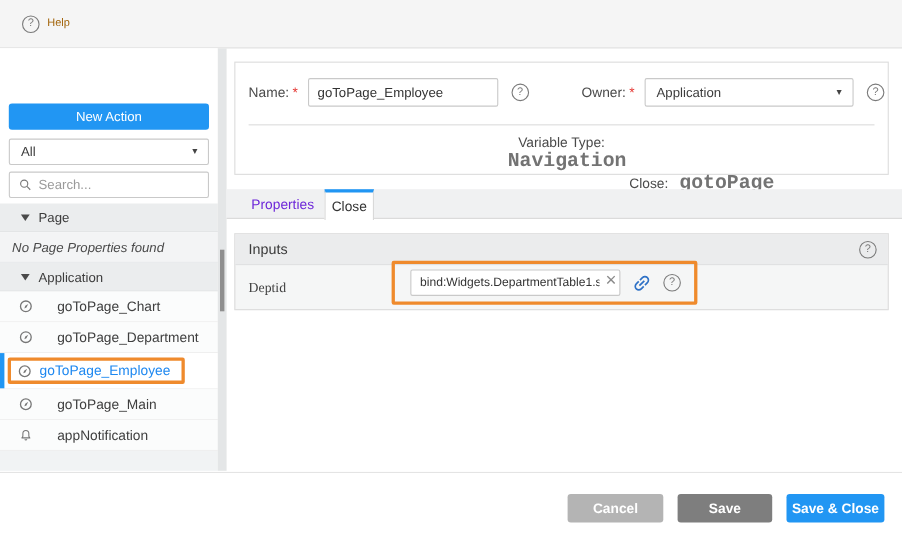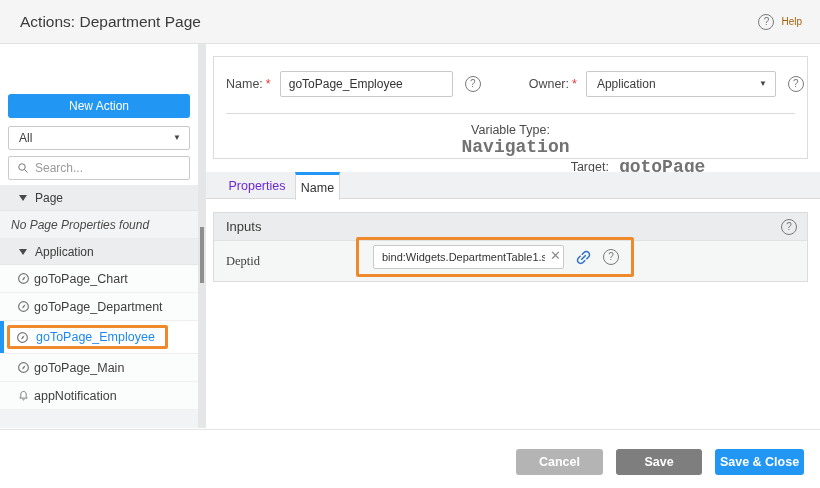--- a/index.html
+++ b/index.html
@@ -64,21 +64,21 @@
     width:0; height:0; border-left:4.5px solid transparent;
     border-right:4.5px solid transparent; border-top:6px solid #4a4a4a;
   }
   .tree-empty {
     height:28px; background:#f3f4f5; display:flex; align-items:center;
     padding-left:11px; font-size:12px; font-style:italic; color:#4a4a4a;
     border-bottom:1px solid #e8eaeb;
   }
   .tree-item {
     height:28px; background:#fbfcfc; display:flex; align-items:center;
-    padding-left:17px; gap:4px; font-size:12.5px; color:#3f3f3f;
+    padding-left:17px; gap:22px; font-size:12.5px; color:#3f3f3f;
     border-bottom:1px solid #efefef; cursor:pointer; position:relative;
   }
   .tree-item.selected { height:33px; background:#fff; padding-left:0; }
   .sel-bar { position:absolute; left:0; top:0; bottom:0; width:4px; background:#2196f3; }
   .sel-hl {
     margin-left:7px; display:inline-flex; align-items:center; gap:7px;
     border:3px solid #ef8a2c; border-radius:2px; padding:2px 10px 2px 6px;
   }
   .tree-item.selected .item-label { color:#1e88f0; }
   .item-icon { display:inline-flex; flex:0 0 auto; }
@@ -168,21 +168,20 @@
   .btn-cancel { width:87px; background:#b4b4b4; }
   .btn-save { width:86px; background:#7e7e7e; }
   .btn-save-close { width:89px; background:#2196f3; }
 </style>
 </head>
 <body>
 
 <div class="screen">
 
   <div class="header">
-    <div class="header-title">Actions: Department Page</div>
     <div class="header-help">
       <span class="help-circle">?</span>
       <span class="help-label">Help</span>
     </div>
   </div>
 
   <div class="sidebar">
     <div class="sidebar-controls">
       <button class="btn-new-action">New Action</button>
       <div class="select-box">
@@ -283,29 +282,29 @@
           <span class="caret-down">▼</span>
         </span>
         <span class="help-circle gap-help">?</span>
       </span>
     </div>
     <div class="form-divider"></div>
     <div class="form-row2">
       <span class="fld-label">Variable Type:</span>
       <span class="fld-value">Navigation</span>
       <span class="target-block">
-        <span class="fld-label">Target:</span>
+        <span class="fld-label">Close:</span>
         <span class="fld-value">gotoPage</span>
       </span>
     </div>
   </div>
 
   <div class="tab-strip">
     <div class="tab tab-properties">Properties</div>
-    <div class="tab tab-data">Name</div>
+    <div class="tab tab-data">Close</div>
   </div>
 
   <div class="inputs-panel">
     <div class="inputs-header">
       <span class="inputs-title">Inputs</span>
       <span class="help-circle">?</span>
     </div>
     <div class="inputs-body">
       <span class="deptid-label">Deptid</span>
       <div class="bind-highlight">

